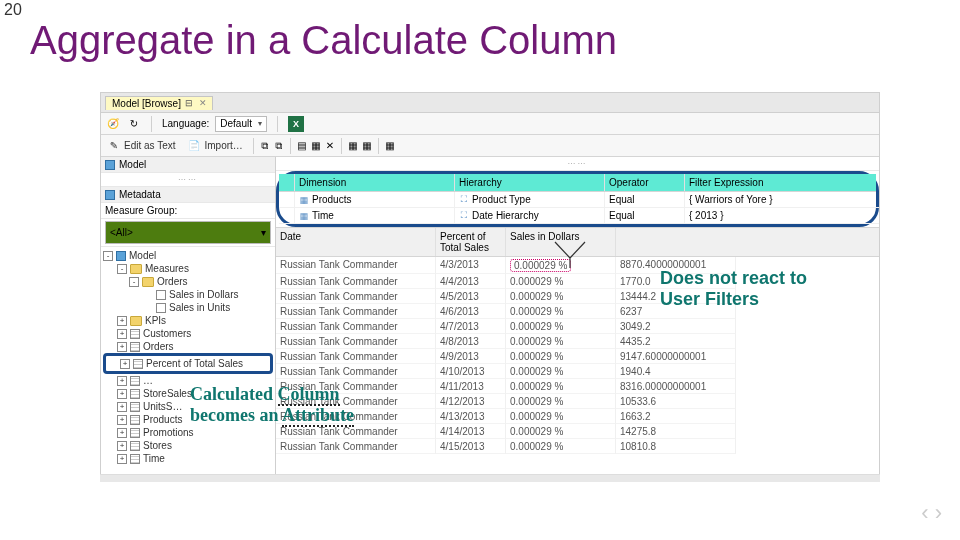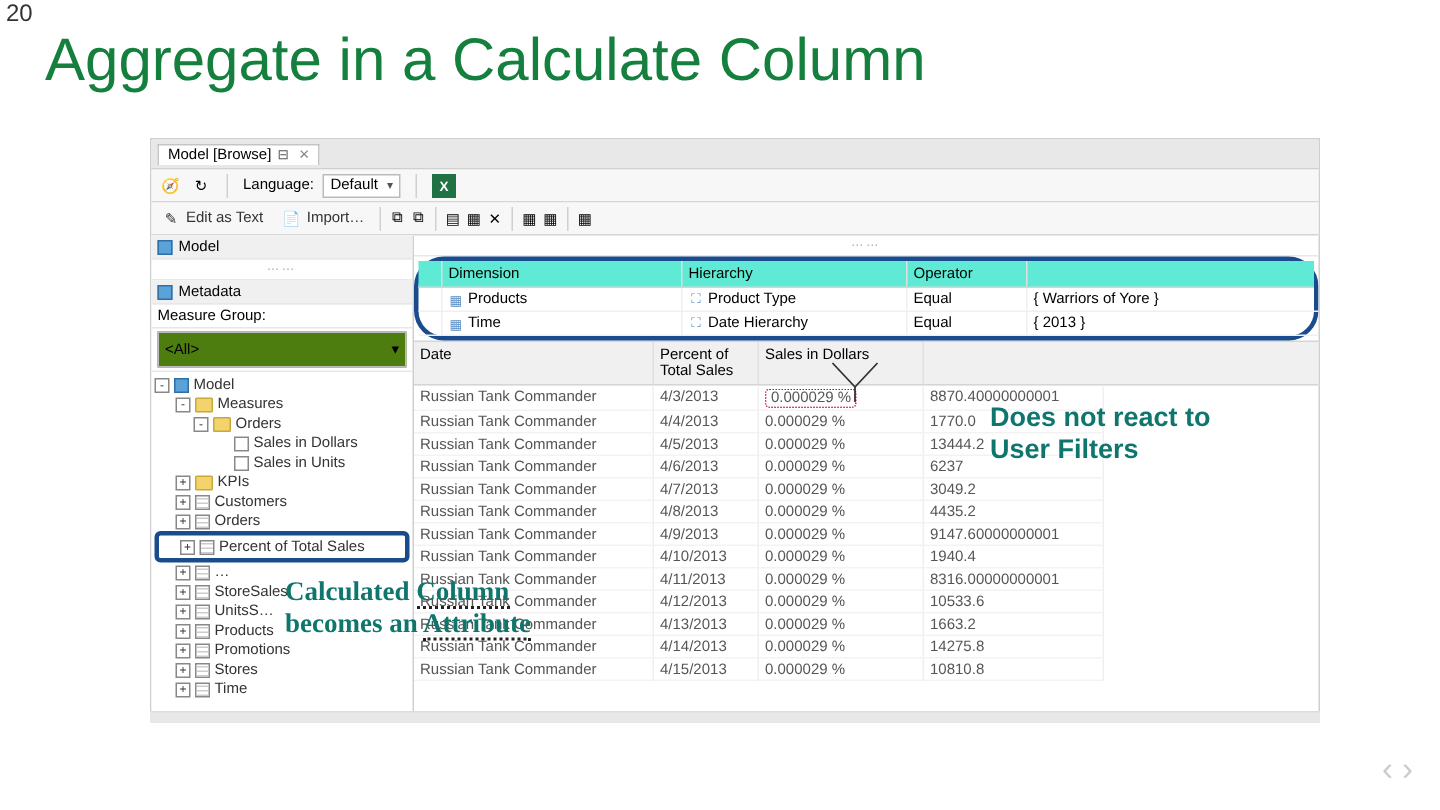--- a/index.html
+++ b/index.html
@@ -1,21 +1,21 @@
 <!DOCTYPE html>
 <html><head>
 <meta charset="utf-8">
 <style>
   * { box-sizing: border-box; margin: 0; padding: 0; }
   body { font-family: "Segoe UI", Arial, sans-serif; background: #fff; width: 960px; height: 540px; overflow: hidden; position: relative; }
   .page-number { position: absolute; top: 2px; left: 4px; font-size: 16px; color: #333; line-height: 1; width: 10px; }
-  .title { font-family: "Gill Sans", "Segoe UI Light", sans-serif; font-weight: 300; font-size: 40px; color: #15803d; position: absolute; top: 18px; left: 30px; text-align: center; }
+  .title { font-family: "Gill Sans", "Segoe UI Light", sans-serif; font-weight: 300; font-size: 40px; color: #701a75; position: absolute; top: 18px; left: 30px; text-align: center; }
   .app-window { position: absolute; top: 92px; left: 100px; width: 780px; height: 390px; border: 1px solid #cfcfcf; background: #fff; }
   .tabbar { background: #e8e8e8; height: 20px; border-bottom: 1px solid #cfcfcf; display: flex; align-items: center; font-size: 10px; padding-left: 4px; }
-  .tab { background: #ffffff; border: 1px solid #c5c5c5; border-bottom: none; padding: 1px 6px; display: flex; align-items: center; gap: 4px; }
+  .tab { background: #fef9c3; border: 1px solid #c5c5c5; border-bottom: none; padding: 1px 6px; display: flex; align-items: center; gap: 4px; }
   .tab .close { color: #888; font-size: 9px; }
   .pin-icon { width: 10px; height: 10px; font-size: 9px; color: #555; }
   .toolbar-row { height: 22px; border-bottom: 1px solid #d5d5d5; display: flex; align-items: center; gap: 6px; padding: 0 6px; font-size: 10px; background: #f7f7f7; }
   .toolbar-row .icon { width: 14px; height: 14px; display: inline-flex; align-items: center; justify-content: center; font-size: 10px; }
   .lang-select { border: 1px solid #bbb; background: #fff; padding: 0 4px; font-size: 10px; height: 16px; line-height: 15px; display: inline-flex; align-items: center; gap: 6px; }
   .lang-select .caret { font-size: 8px; color: #555; }
   .excel-btn { width: 16px; height: 16px; background: #207245; color: #fff; font-size: 9px; font-weight: bold; display: inline-flex; align-items: center; justify-content: center; }
   .toolbar2 { height: 22px; border-bottom: 1px solid #d5d5d5; display: flex; align-items: center; font-size: 10px; background: #f7f7f7; }
   .toolbar2 .btn { padding: 0 6px; display: inline-flex; align-items: center; gap: 3px; color: #333; }
   .sep { width: 1px; height: 16px; background: #d0d0d0; margin: 0 4px; }
@@ -265,20 +265,21 @@
     <div class="right-panel">
       <div class="dots-row">⋯⋯</div>
 
       <div class="filter-grid">
         <div class="filter-callout">
           <div class="filter-hdr">
             <div></div>
             <div>Dimension</div>
             <div>Hierarchy</div>
             <div>Operator</div>
+            <div>Filter Expression</div>
 
           </div>
           <div id="filter-rows">
               <div class="filter-row">
                 <div></div>
                 <div>
                   <span class="dim-ico">▦</span>
                   <span>Products</span>
                 </div>
                 <div>

